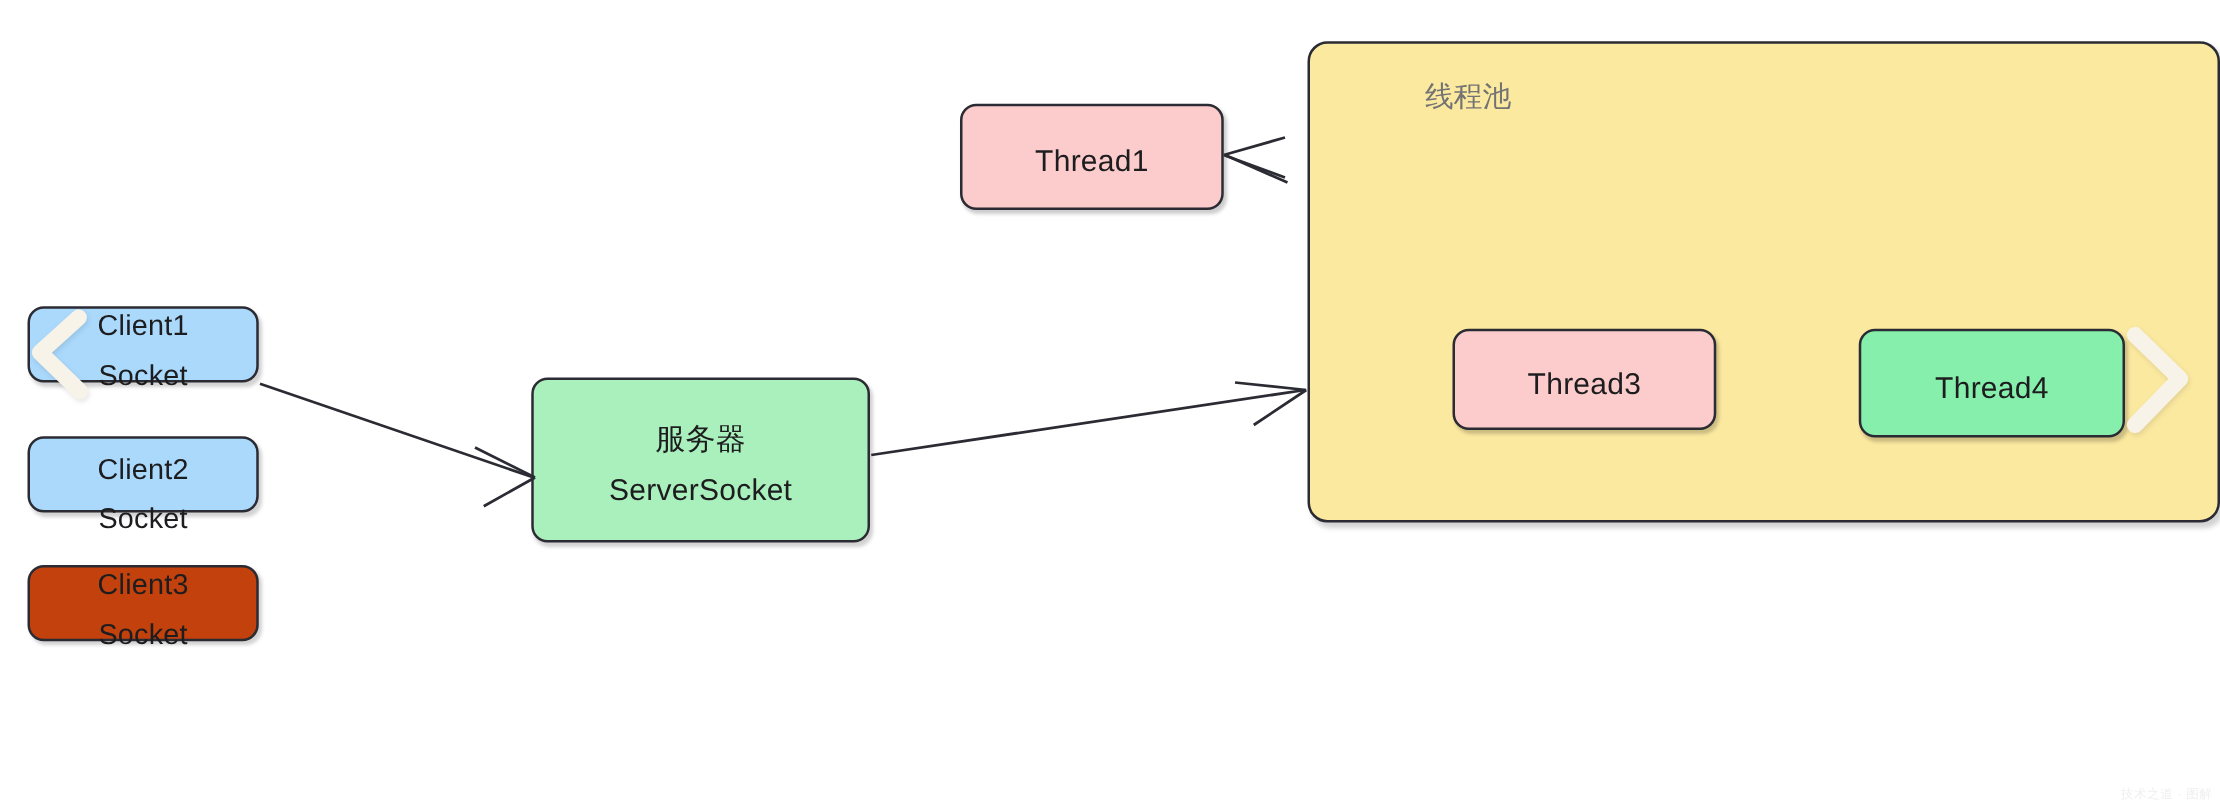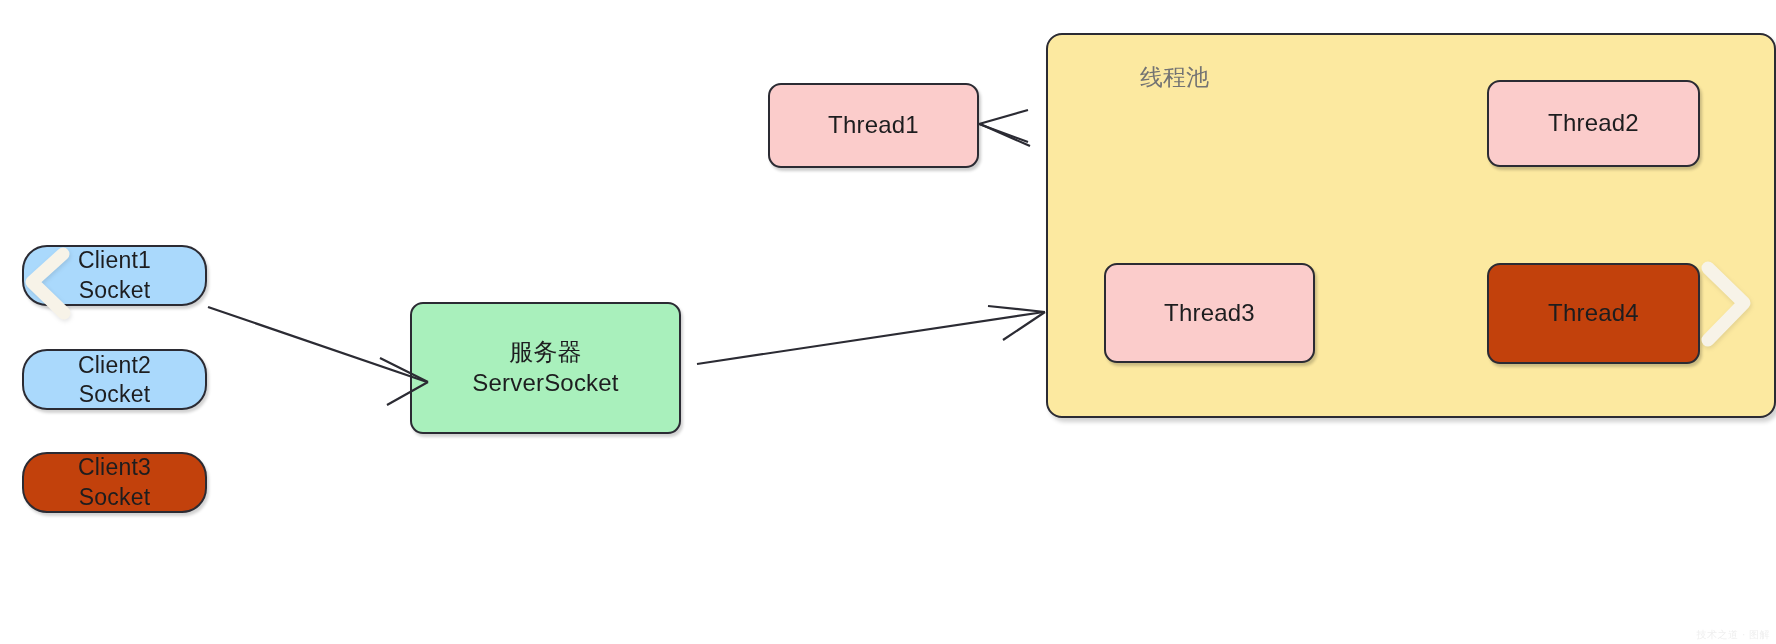--- a/index.html
+++ b/index.html
@@ -27,27 +27,28 @@
     justify-content: center;
     text-align: center;
     color: #1d1d1f;
     line-height: 1.28;
     letter-spacing: 0.2px;
     -webkit-font-smoothing: antialiased;
   }
   .node .line {
     display: block;
     white-space: nowrap;
+    margin-top: 10px;
   }
 
   
   .client-box {
     background: #aad9fc;
     border: 2px solid #2b2b33;
-    border-radius: 25px;
+    border-radius: 13px;
     font-size: 23px;
     box-shadow: 2px 3px 3px rgba(0,0,0,0.18);
   }
 
   
   .server-box {
     background: #a9f0bc;
     border: 2px solid #2b2b33;
     border-radius: 13px;
     font-size: 24px;
@@ -134,35 +135,32 @@
   </div>
   <div class="node client-box" id="client2" style="left: 22px; top: 349px; width: 185px; height: 61px; background: rgb(170, 217, 252); border-color: rgb(43, 43, 51); justify-content: space-between;">
     <span class="line">Client2</span>
     <span class="line">Socket</span>
   </div>
   <div class="node client-box" id="client3" style="left: 22px; top: 452px; width: 185px; height: 61px; background: #c2410c; border-color: rgb(43, 43, 51);">
     <span class="line">Client3</span>
     <span class="line">Socket</span>
   </div>
 
-  <div class="node server-box" id="server" style="left: 410px; top: 302px; width: 271px; height: 132px; background: rgb(169, 240, 188); border-color: rgb(43, 43, 51);">
+  <div class="node server-box" id="server" style="left: 425px; top: 302px; width: 271px; height: 132px; background: rgb(169, 240, 188); border-color: rgb(43, 43, 51);">
     <span class="line">服务器</span>
     <span class="line">ServerSocket</span>
   </div>
 
   <div class="node thread-box" id="thread1" style="left: 768px; top: 83px; width: 211px; height: 85px; background: rgb(251, 204, 203); border-color: rgb(43, 43, 51);">
     <span class="line">Thread1</span>
   </div>
-  <div class="node thread-box" id="thread2" style="left: 1487px; top: 80px; width: 213px; height: 87px; background: rgb(251, 204, 203); border-color: rgb(43, 43, 51);">
-    <span class="line">Thread2</span>
-  </div>
-  <div class="node thread-box" id="thread3" style="left: 1104px; top: 263px; width: 211px; height: 100px; background: rgb(251, 204, 203); border-color: rgb(43, 43, 51);">
+  <div class="node thread-box" id="thread3" style="left: 1162px; top: 263px; width: 211px; height: 81px; background: rgb(251, 204, 203); border-color: rgb(43, 43, 51);">
     <span class="line">Thread3</span>
   </div>
-  <div class="node thread-box" id="thread4" style="left: 1487px; top: 263px; width: 213px; height: 101px; background: #c2410c; border-color: rgb(43, 43, 51);">
+  <div class="node thread-box" id="thread4" style="left: 1487px; top: 263px; width: 213px; height: 87px; background: #86efac; border-color: rgb(43, 43, 51);">
     <span class="line">Thread4</span>
   </div>
 
   <svg class="edge-layer" id="edge-layer" viewBox="0 0 1776 644">
       <g>
         <path class="edge-line" d="M 208 307 L 427 382" stroke="#2b2b33"></path>
         <path class="edge-head" d="M 380 358 L 428 382 M 387 405 L 428 382" stroke="#2b2b33"></path>
       </g>
       <g>
         <path class="edge-line" d="M 697 364 L 1044 312" stroke="#2b2b33"></path>

